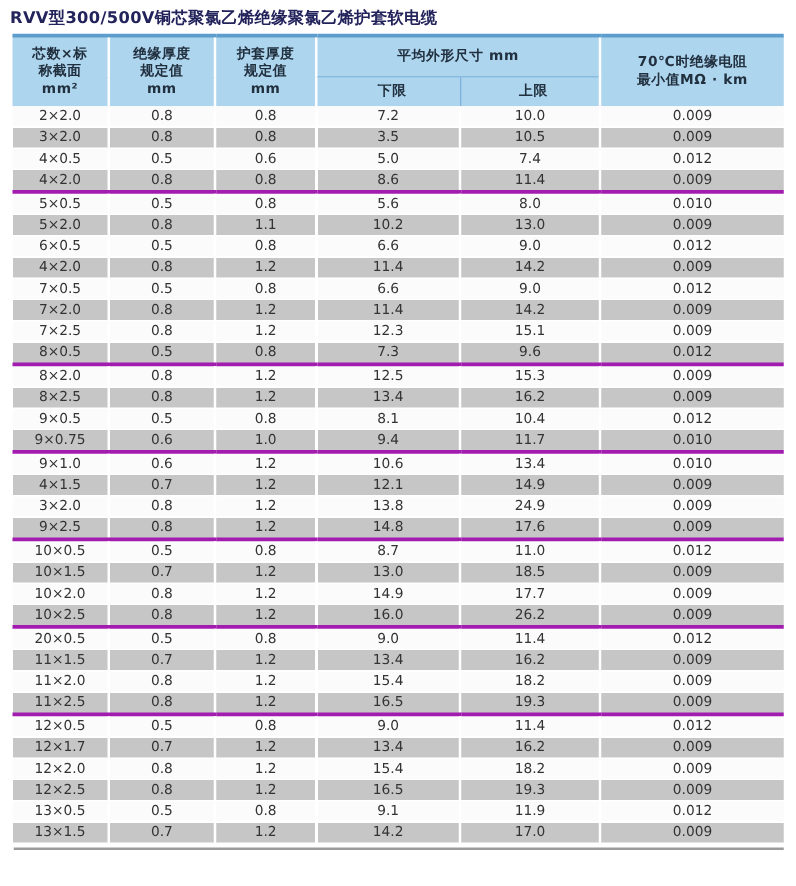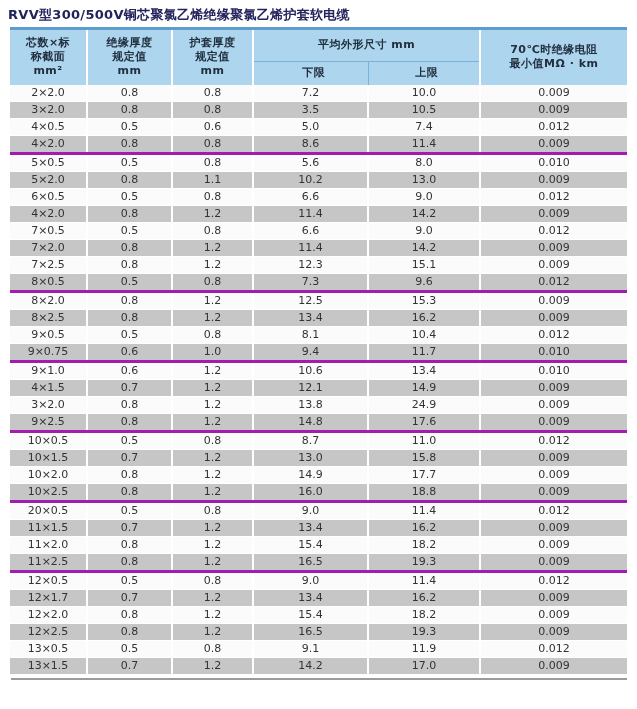--- a/index.html
+++ b/index.html
@@ -296,37 +296,37 @@
           <td>0.8</td>
           <td>8.7</td>
           <td>11.0</td>
           <td>0.012</td>
         </tr>
         <tr>
           <td>10×1.5</td>
           <td>0.7</td>
           <td>1.2</td>
           <td>13.0</td>
-          <td>15.8</td>
+          <td>18.5</td>
           <td>0.009</td>
         </tr>
         <tr>
           <td>10×2.0</td>
           <td>0.8</td>
           <td>1.2</td>
           <td>14.9</td>
           <td>17.7</td>
           <td>0.009</td>
         </tr>
         <tr>
           <td>10×2.5</td>
           <td>0.8</td>
           <td>1.2</td>
           <td>16.0</td>
-          <td>18.8</td>
+          <td>26.2</td>
           <td>0.009</td>
         </tr>
         <tr class="group-start">
           <td>20×0.5</td>
           <td>0.5</td>
           <td>0.8</td>
           <td>9.0</td>
           <td>11.4</td>
           <td>0.012</td>
         </tr>

